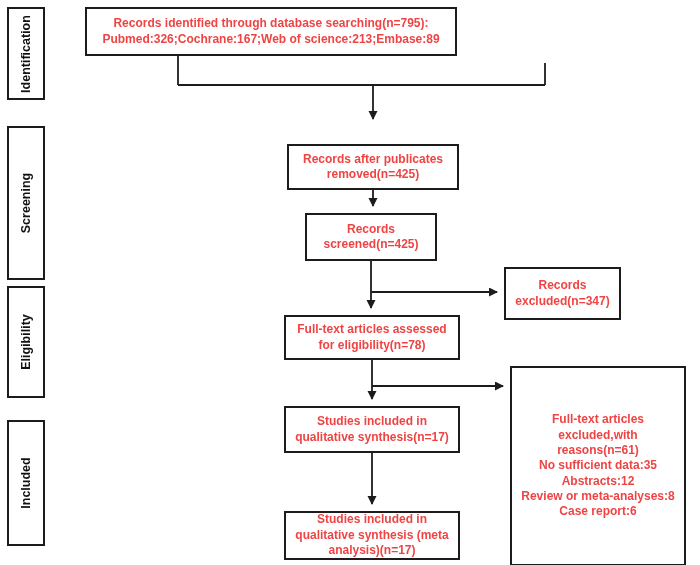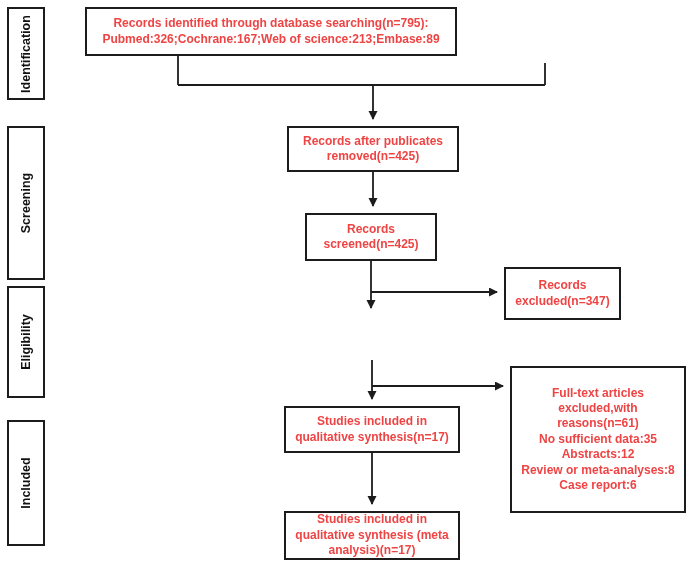--- a/index.html
+++ b/index.html
@@ -50,25 +50,25 @@
     color: #111111;
   }
   
   .stage-identification { left: 7px;  top: 7px;   width: 38px; height: 93px;  }
   .stage-screening      { left: 7px;  top: 126px; width: 38px; height: 154px; }
   .stage-eligibility    { left: 7px;  top: 286px; width: 38px; height: 112px; }
   .stage-included       { left: 7px;  top: 420px; width: 38px; height: 126px; }
   
   .node-database-search      { left: 85px;  top: 7px;   width: 372px; height: 49px;  }
   .node-other-sources        { left: 463px; top: 5px;   width: 160px; height: 58px;  }
-  .node-duplicates-removed   { left: 287px; top: 126px; width: 172px; height: 46px;  }
+  .node-duplicates-removed   { left: 287px; top: 144px; width: 172px; height: 46px;  }
   .node-screened             { left: 305px; top: 213px; width: 132px; height: 48px;  }
   .node-records-excluded     { left: 504px; top: 267px; width: 117px; height: 53px;  }
   .node-fulltext-assessed    { left: 284px; top: 315px; width: 176px; height: 45px;  }
-  .node-fulltext-excluded    { left: 510px; top: 366px; width: 176px; height: 147px; }
+  .node-fulltext-excluded    { left: 510px; top: 366px; width: 176px; height: 200px; }
   .node-qualitative          { left: 284px; top: 406px; width: 176px; height: 47px;  }
   .node-meta-analysis        { left: 284px; top: 511px; width: 176px; height: 49px;  }
   svg.arrows {
     position: absolute;
     left: 0;
     top: 0;
     z-index: 1;
     pointer-events: none;
   }
 </style>
@@ -96,20 +96,22 @@
 
   <div class="node node-duplicates-removed">Records after publicates
 removed(n=425)</div>
 
   <div class="node node-screened">Records
 screened(n=425)</div>
 
   <div class="node node-records-excluded">Records
 excluded(n=347)</div>
 
+  <div class="node node-fulltext-assessed">Full-text articles assessed
+for eligibility(n=78)</div>
 
   <div class="node node-fulltext-excluded">Full-text articles
 excluded,with
 reasons(n=61)
 No sufficient data:35
 Abstracts:12
 Review or meta-analyses:8
 Case report:6</div>
 
   <div class="node node-qualitative">Studies included in

